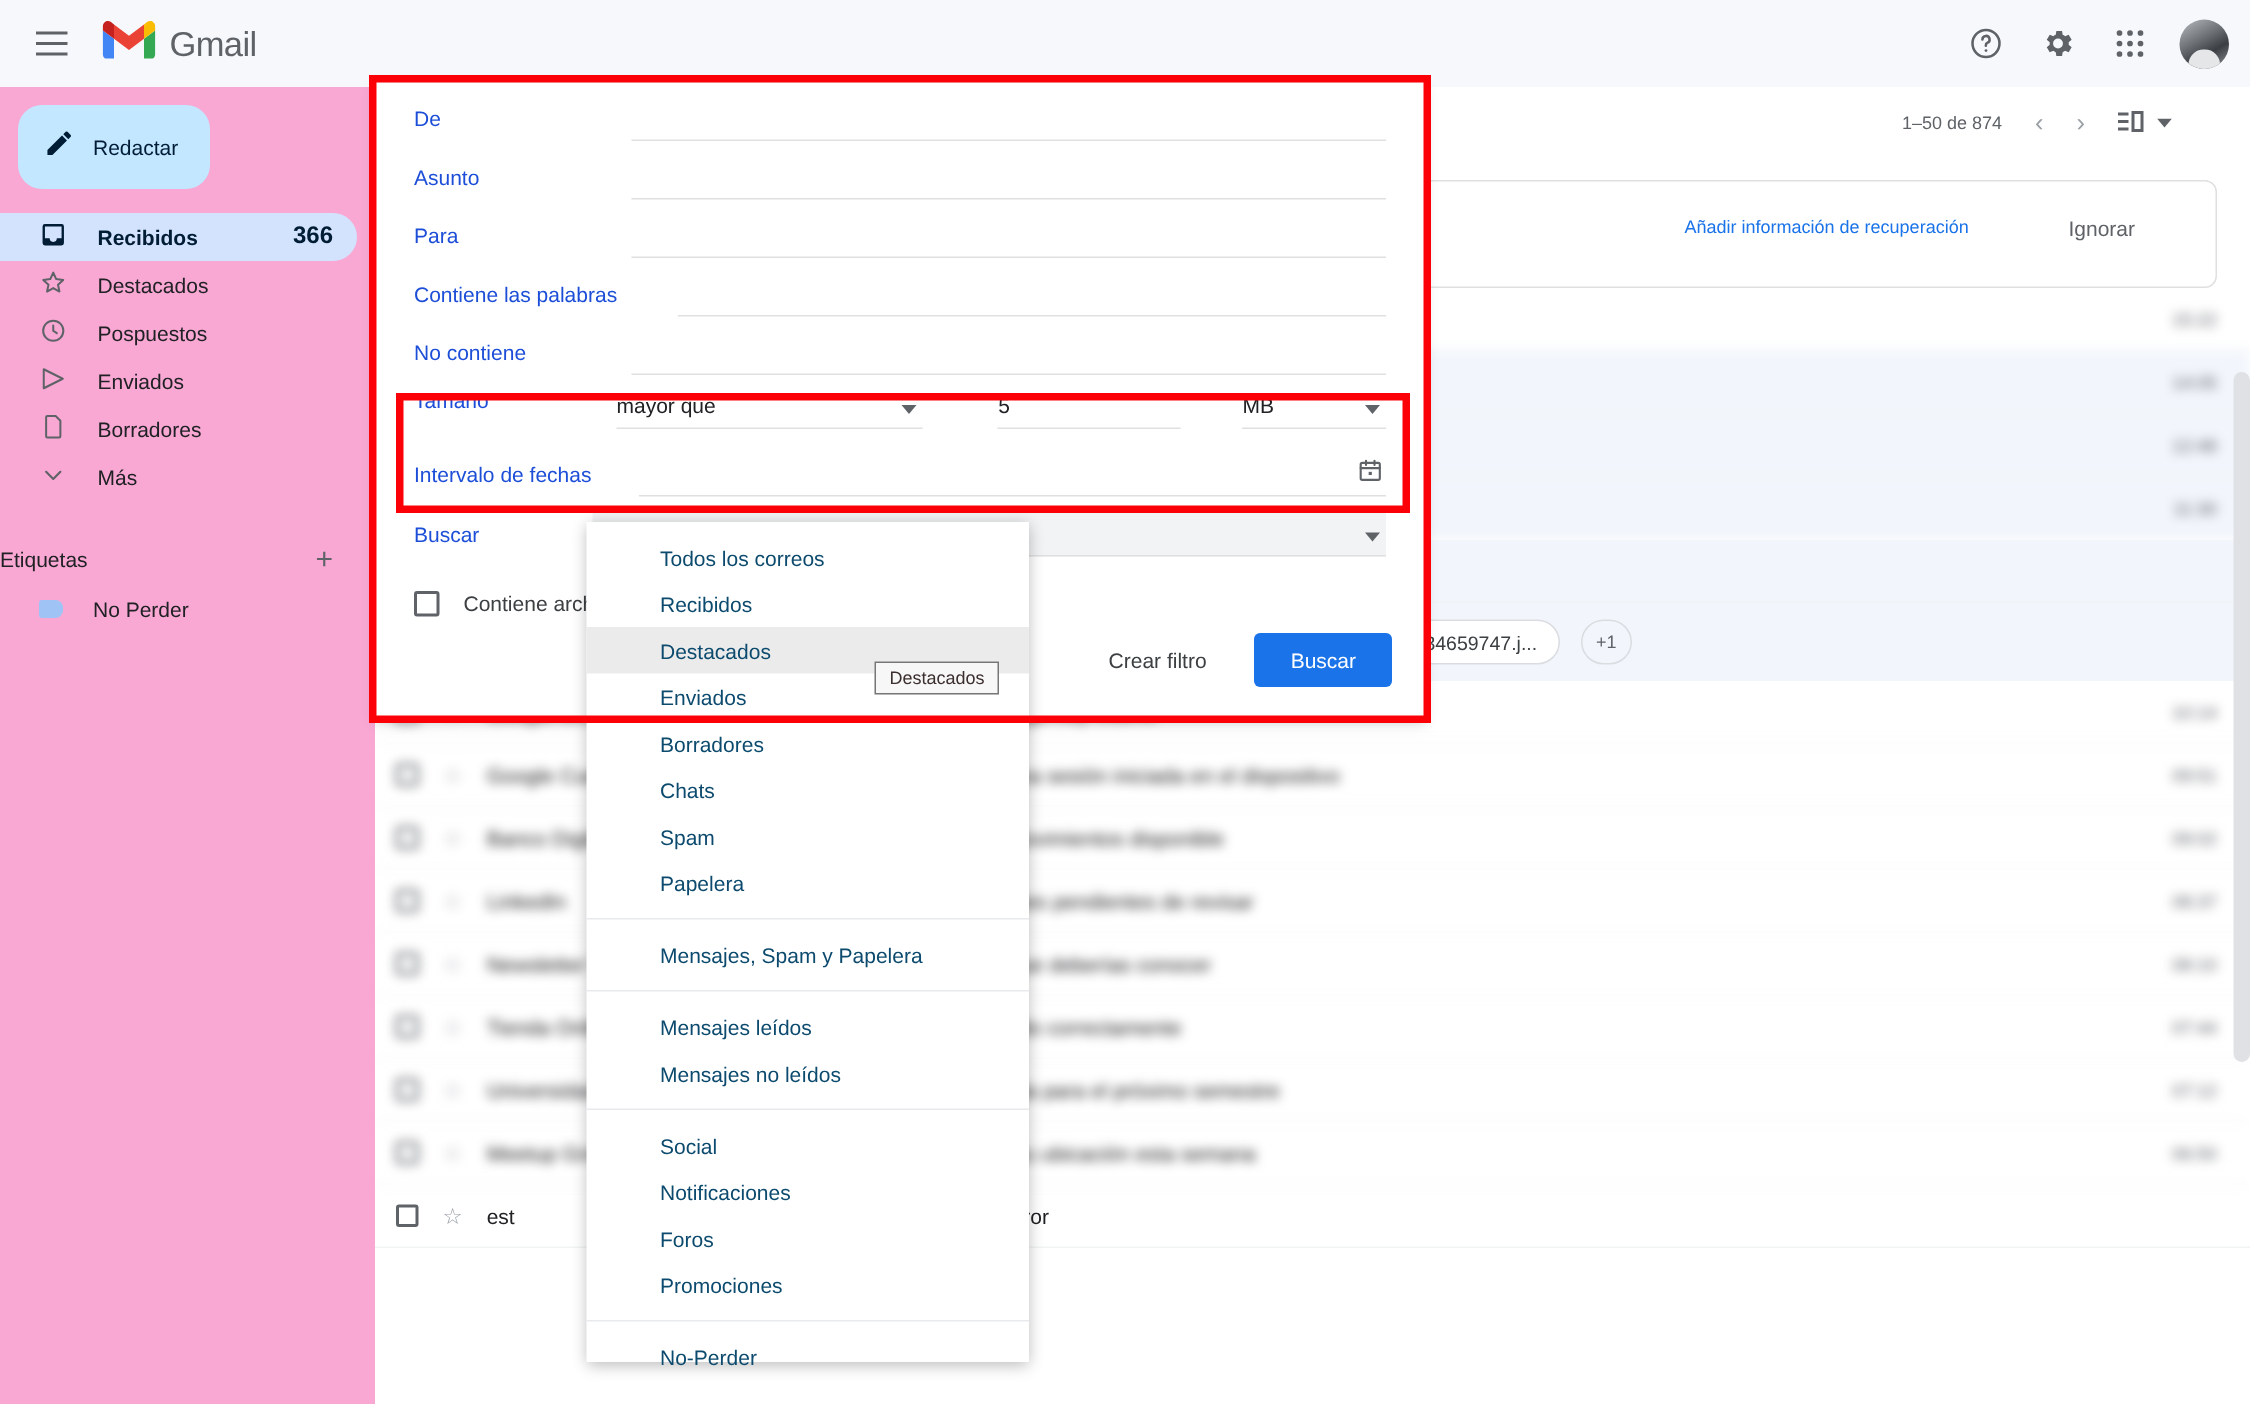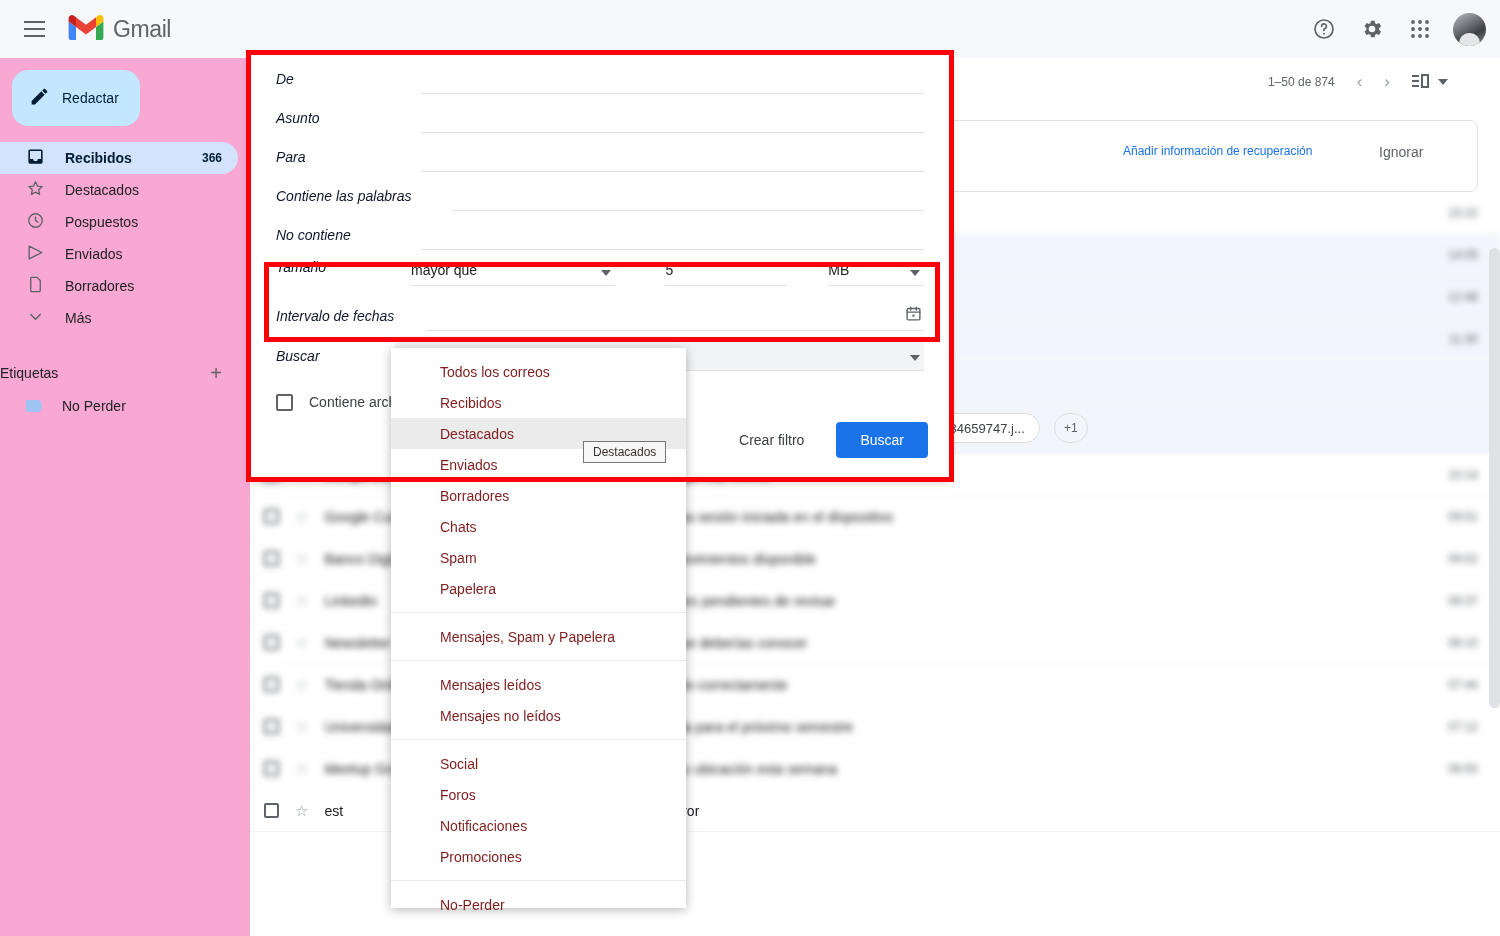--- a/index.html
+++ b/index.html
@@ -60,21 +60,21 @@
     background: #c2e7ff; display: flex; align-items: center; gap: 12px;
     padding-left: 17px; cursor: pointer;
   }
   #compose-label { font-size: 14px; color: #001d35; }
   .nav-item {
     height: 32px; display: flex; align-items: center; gap: 20px;
     padding-left: 26px; border-radius: 0 16px 16px 0; margin-right: 12px;
     cursor: pointer; font-size: 14px; color: #202124; position: relative;
   }
   .nav-item.active { background: #d3e3fd; font-weight: bold; color: #001d35; }
-  .nav-count { position: absolute; right: 16px; font-size: 12px; font-weight: bold; }
+  .nav-count { position: absolute; right: 16px; font-size: 16px; font-weight: bold; }
   #labels-header {
     margin-top: 22px; height: 34px; display: flex; align-items: center;
     font-size: 14px; color: #202124; position: relative;
   }
   #labels-plus { position: absolute; right: 28px; font-size: 20px; color: #5f6368; cursor: pointer; }
   .label-chip { width: 16px; height: 12px; border-radius: 2px 5px 5px 2px; background: #a0c3f5; }
 
   
   #maillist {
     position: absolute; left: 250px; top: 58px; width: 1250px; height: 878px;
@@ -133,21 +133,21 @@
     position: absolute; right: 0; top: 190px; width: 11px; height: 460px;
     background: #dfe1e5; border-radius: 6px;
   }
 
   
   #search-panel {
     position: absolute; left: 250px; top: 55px; width: 700px; height: 425px;
     background: #fff; z-index: 40; box-shadow: 0 2px 8px rgba(60,64,67,0.25);
   }
   .form-row { display: flex; align-items: flex-end; height: 39px; padding: 0 26px; }
-  .form-label { font-size: 14px; color: #0f172a; flex: none; padding-bottom: 7px; font-style: italic; }
+  .form-label { font-size: 14px; color: #1d4ed8; flex: none; padding-bottom: 7px; }
   .form-underline { flex: 1; border-bottom: 1px solid #e0e0e0; height: 30px; }
 
   #row-de .form-label, #row-para .form-label, #row-asunto .form-label,
   #row-nocontiene .form-label { width: 145px; }
   #row-contiene .form-label { width: 176px; }
 
   .sel-field {
     position: relative; border-bottom: 1px solid #e0e0e0; height: 30px;
     display: flex; align-items: center; font-size: 14px; color: #202124;
   }
@@ -180,21 +180,21 @@
     font-family: "Liberation Sans", sans-serif;
   }
 
   
   #dropdown {
     position: absolute; left: 391px; top: 348px; width: 295px; height: 560px;
     background: #fff; box-shadow: 0 2px 10px rgba(0,0,0,0.28); z-index: 60; padding: 8px 0;
   }
   .dd-item {
     height: 31px; display: flex; align-items: center; padding-left: 49px;
-    font-size: 14px; color: #7f1d1d; cursor: pointer;
+    font-size: 14px; color: #0c4a6e; cursor: pointer;
   }
   .dd-item.highlight { background: #ebebeb; }
   .dd-sep { height: 1px; background: #e8eaed; margin: 8px 0; }
 
   #tooltip {
     position: absolute; left: 583px; top: 441px; z-index: 70;
     background: #f7f7f7; border: 1px solid #767676; padding: 3px 9px;
     font-size: 12px; color: #3c2f2f;
   }
 
@@ -575,22 +575,22 @@
   <div class="dd-item">Chats</div>
   <div class="dd-item">Spam</div>
   <div class="dd-item">Papelera</div>
   <div class="dd-sep"></div>
   <div class="dd-item">Mensajes, Spam y Papelera</div>
   <div class="dd-sep"></div>
   <div class="dd-item">Mensajes leídos</div>
   <div class="dd-item">Mensajes no leídos</div>
   <div class="dd-sep"></div>
   <div class="dd-item">Social</div>
+  <div class="dd-item">Notificaciones</div>
   <div class="dd-item">Foros</div>
-  <div class="dd-item">Notificaciones</div>
   <div class="dd-item">Promociones</div>
   <div class="dd-sep"></div>
   <div class="dd-item">No-Perder</div>
 </div>
 
 <div id="tooltip">Destacados</div>
 
 <div class="annot" id="annot-outer"></div>
 <div class="annot" id="annot-inner"></div>
 

